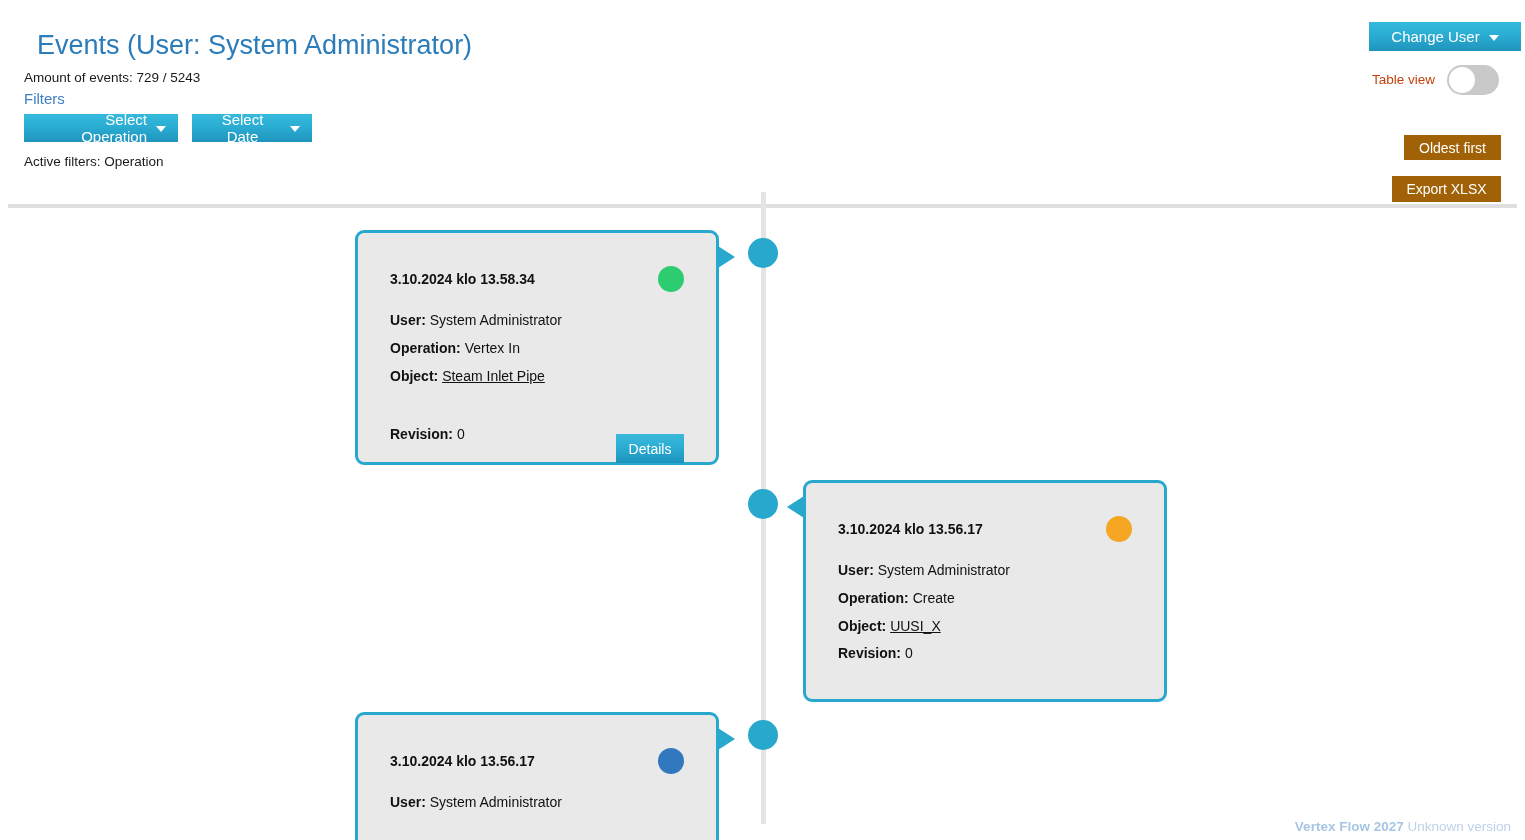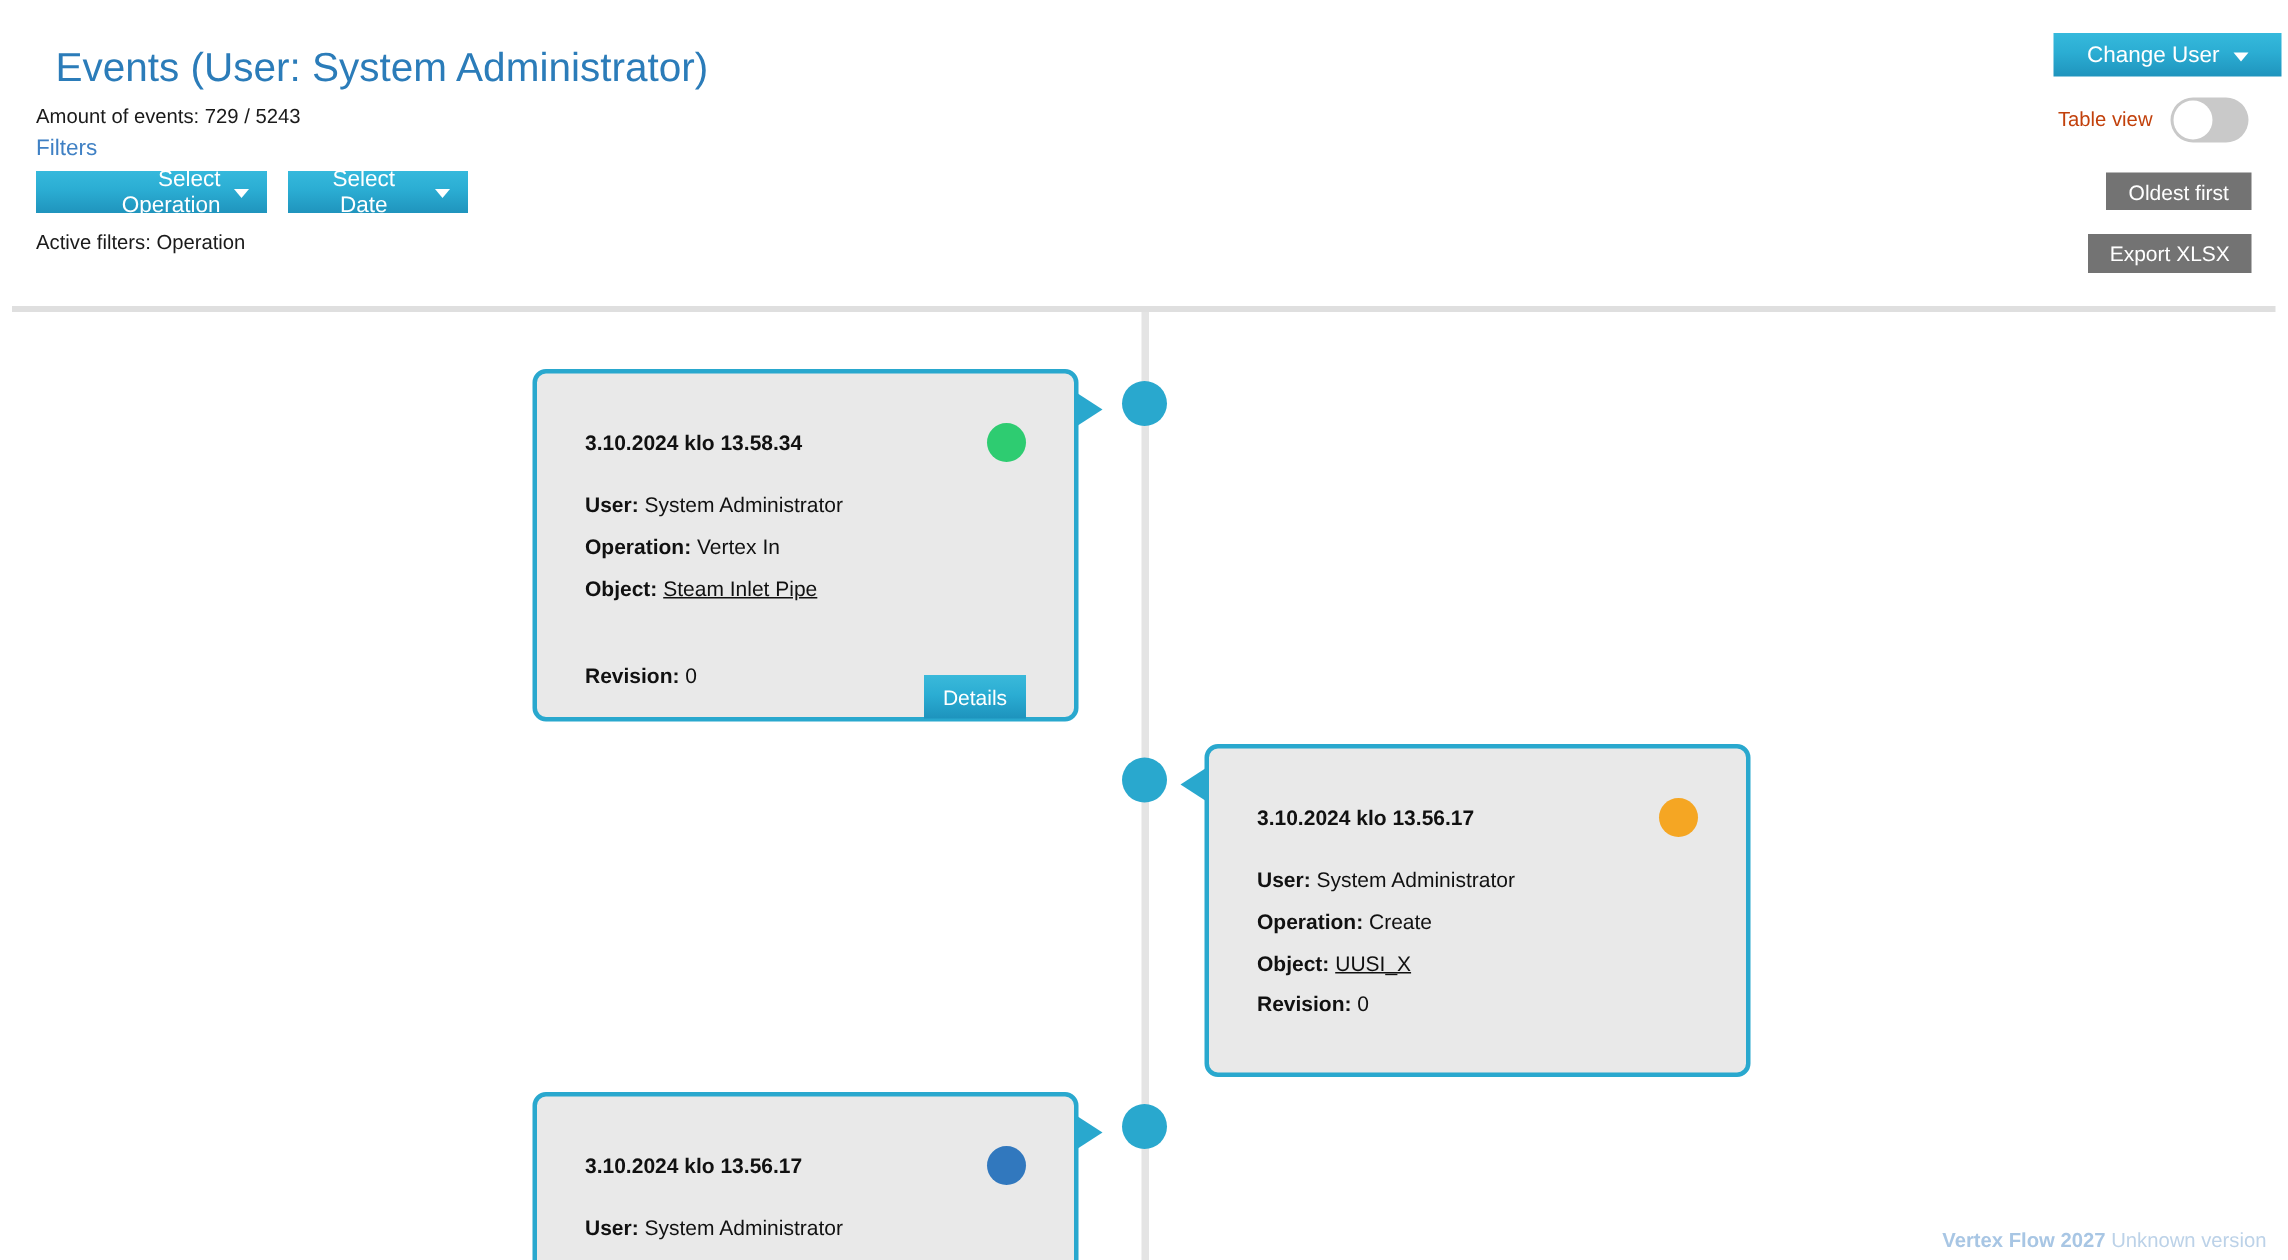--- a/index.html
+++ b/index.html
@@ -29,23 +29,23 @@
     font-size: 15px; color: #3f80c4; cursor: pointer; text-align: right;
   }
 
   .btn-grad {
     background: linear-gradient(to bottom, #35b9dc 0%, #2badd3 45%, #1f94bd 100%);
     border: none; color: #ffffff; cursor: pointer;
     font-family: "Liberation Sans", sans-serif;
     display: inline-flex; align-items: center; justify-content: center;
   }
   .btn-flat {
-    background: #737373; border: none; color: #ffffff; cursor: pointer;
-    font-family: "Liberation Sans", sans-serif;
-    display: inline-flex; align-items: center; justify-content: center;
+    background: #a16207; border: none; color: #ffffff; cursor: pointer;
+    font-family: "Liberation Sans", sans-serif;
+    display: inline-flex; align-items: center; justify-content: center; margin-top: 20px;
   }
   .caret {
     display: inline-block; width: 0; height: 0;
     border-left: 5px solid transparent; border-right: 5px solid transparent;
     border-top: 6px solid #ffffff; margin-left: 9px; position: relative; top: 1px;
   }
 
   .btn-select-operation {
     position: absolute; left: 24px; top: 114px;
     width: 154px; height: 28px; font-size: 15px; padding: 12px 12px; text-align: right;
@@ -86,21 +86,21 @@
     position: absolute; left: 1392px; top: 156px;
     width: 109px; height: 26px; font-size: 14px;
   }
 
   .header-divider {
     position: absolute; left: 8px; top: 204px;
     width: 1509px; height: 4px; background: #dfdfdf;
   }
 
   
-  .timeline-area { position: absolute; left: 0; top: 208px; width: 1525px; height: 484px; }
+  .timeline-area { position: absolute; left: 0; top: 192px; width: 1525px; height: 484px; }
   .timeline-axis {
     position: absolute; left: 761px; top: 0; width: 5px; height: 632px;
     background: #e4e4e4;
   }
   .timeline-dot {
     position: absolute; width: 30px; height: 30px; border-radius: 50%;
     background: #29a8ce; left: 748px;
   }
 
   

